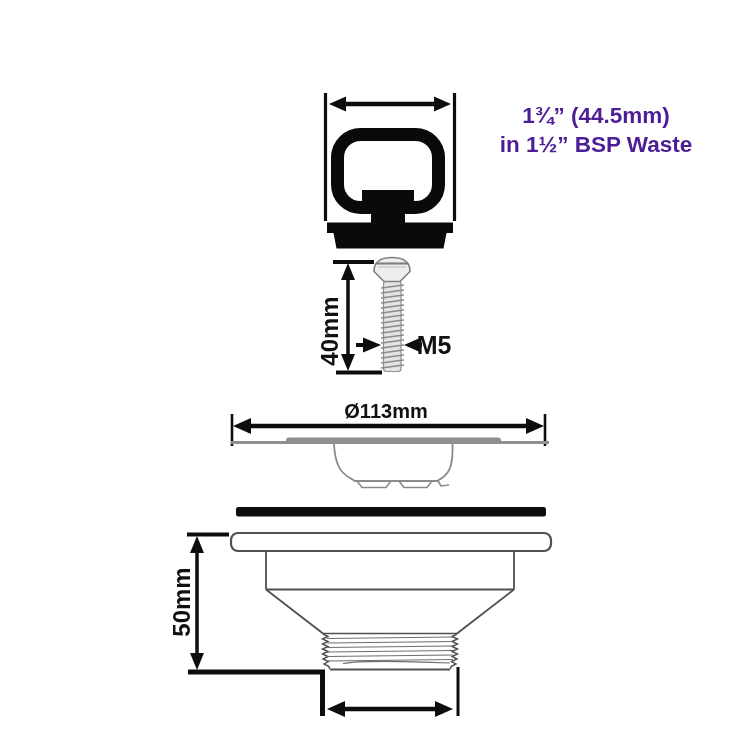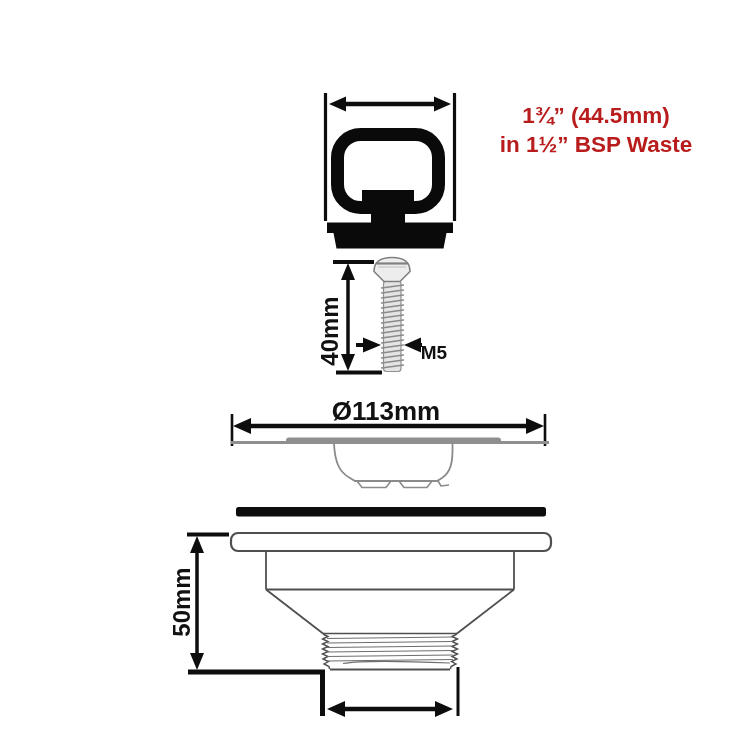--- a/index.html
+++ b/index.html
@@ -2,25 +2,25 @@
 <html><head>
 <meta charset="utf-8">
 <style>
   html,body{margin:0;padding:0;background:#fff;}
   #stage{position:relative;width:750px;height:750px;background:#ffffff;overflow:hidden;
          font-family:"Liberation Sans", sans-serif;}
   #drawing{position:absolute;left:0;top:0;}
   .label{position:absolute;font-weight:bold;color:#111;white-space:nowrap;}
   .ctr{transform:translate(-50%,-50%);}
   .rot{transform:translate(-50%,-50%) rotate(-90deg);}
-  .dim-lg{font-size:26px;}
-  .dim-md{font-size:19px;margin-top:8px;}
+  .dim-lg{font-size:20px;}
+  .dim-md{font-size:25px;}
   .dim-rot{font-size:24px;}
   #annotation{position:absolute;left:477px;top:101px;width:238px;text-align:center;
-              font-size:22.5px;line-height:29px;font-weight:bold;color:#b91c1c;}
+              font-size:22.5px;line-height:29px;font-weight:bold;color:#4c1d95;}
 </style>
 </head>
 <body>
 
 <div id="stage">
 
   <svg id="drawing" width="750" height="750" viewBox="0 0 750 750">
 
     <g stroke="#0d0d0d">
       <line x1="325.5" y1="93" x2="325.5" y2="221" stroke-width="3.2"></line>

